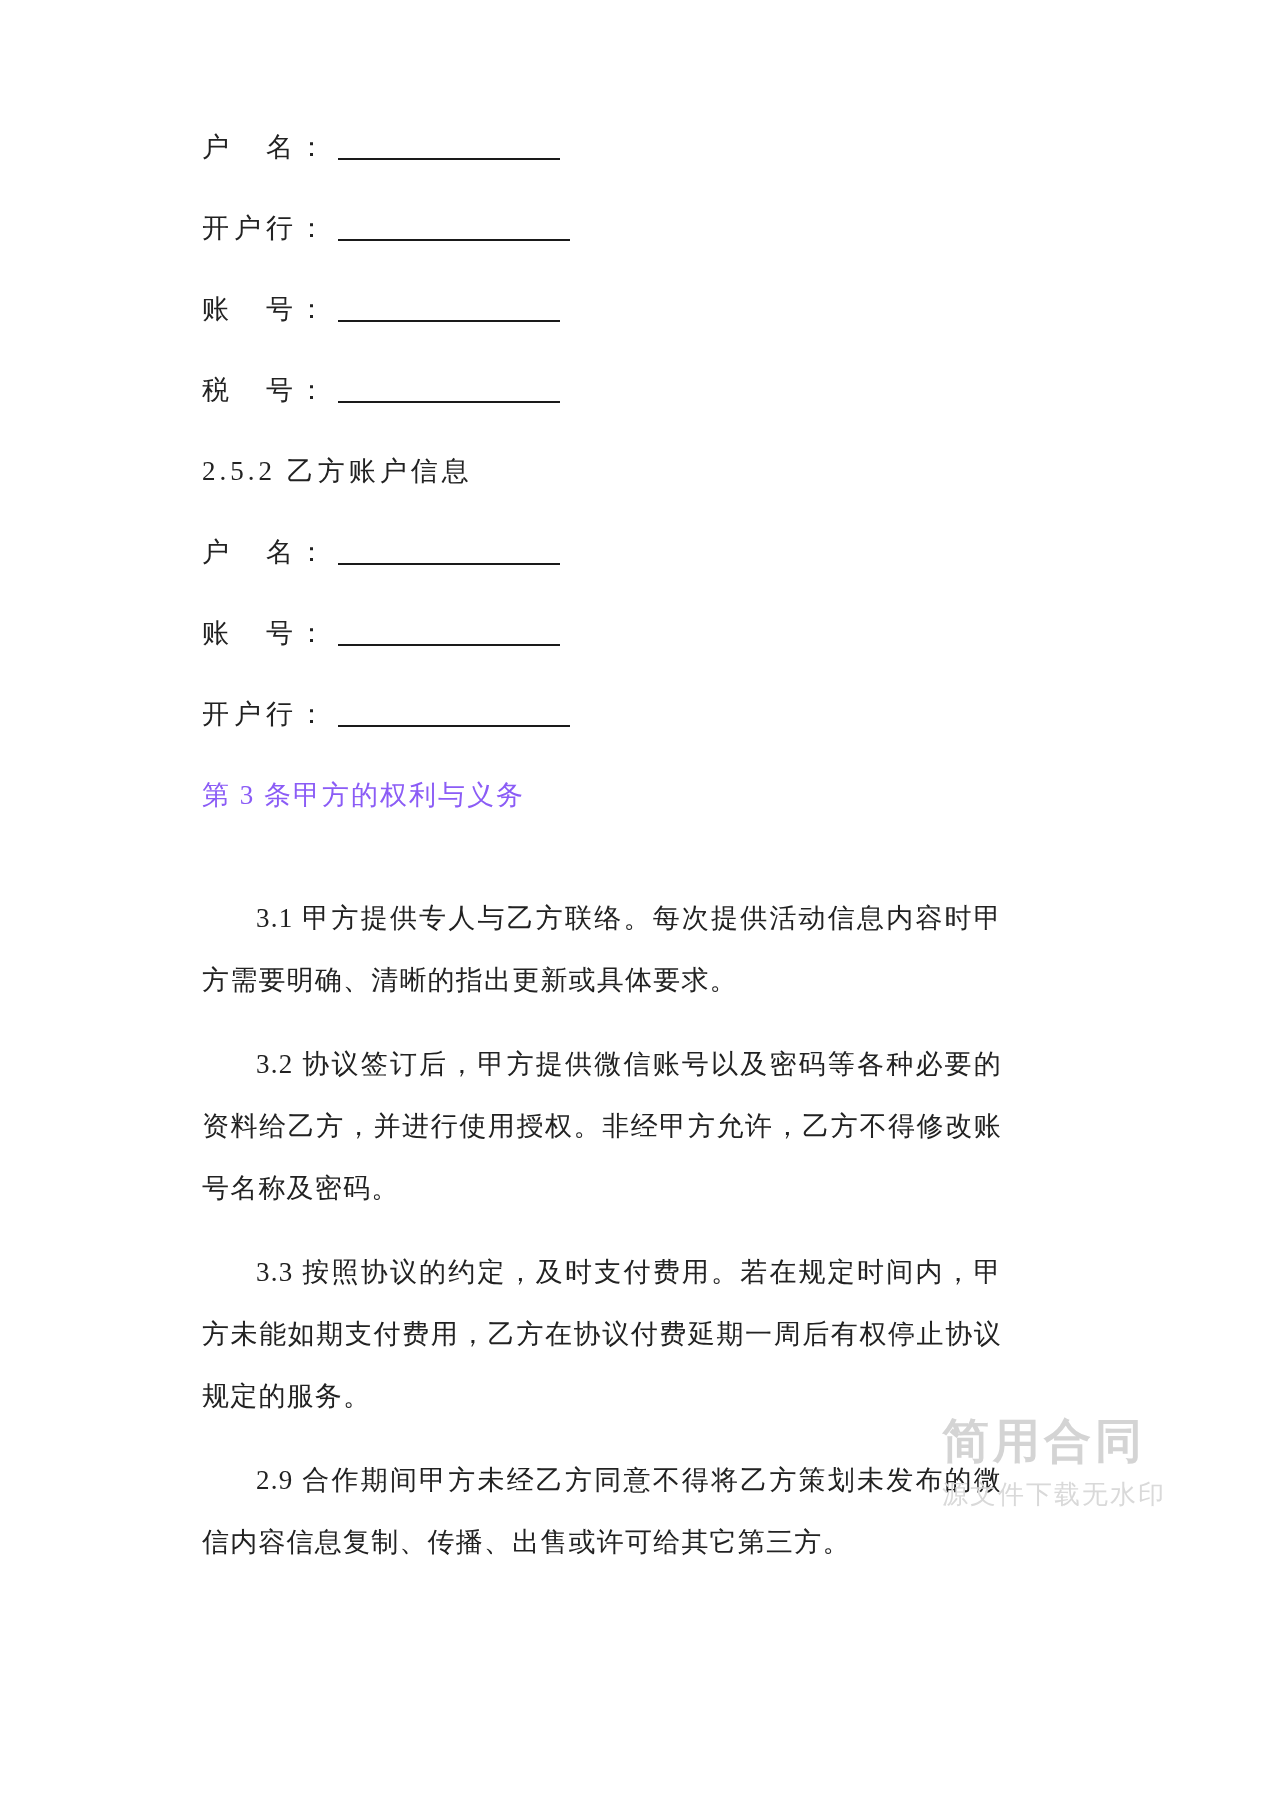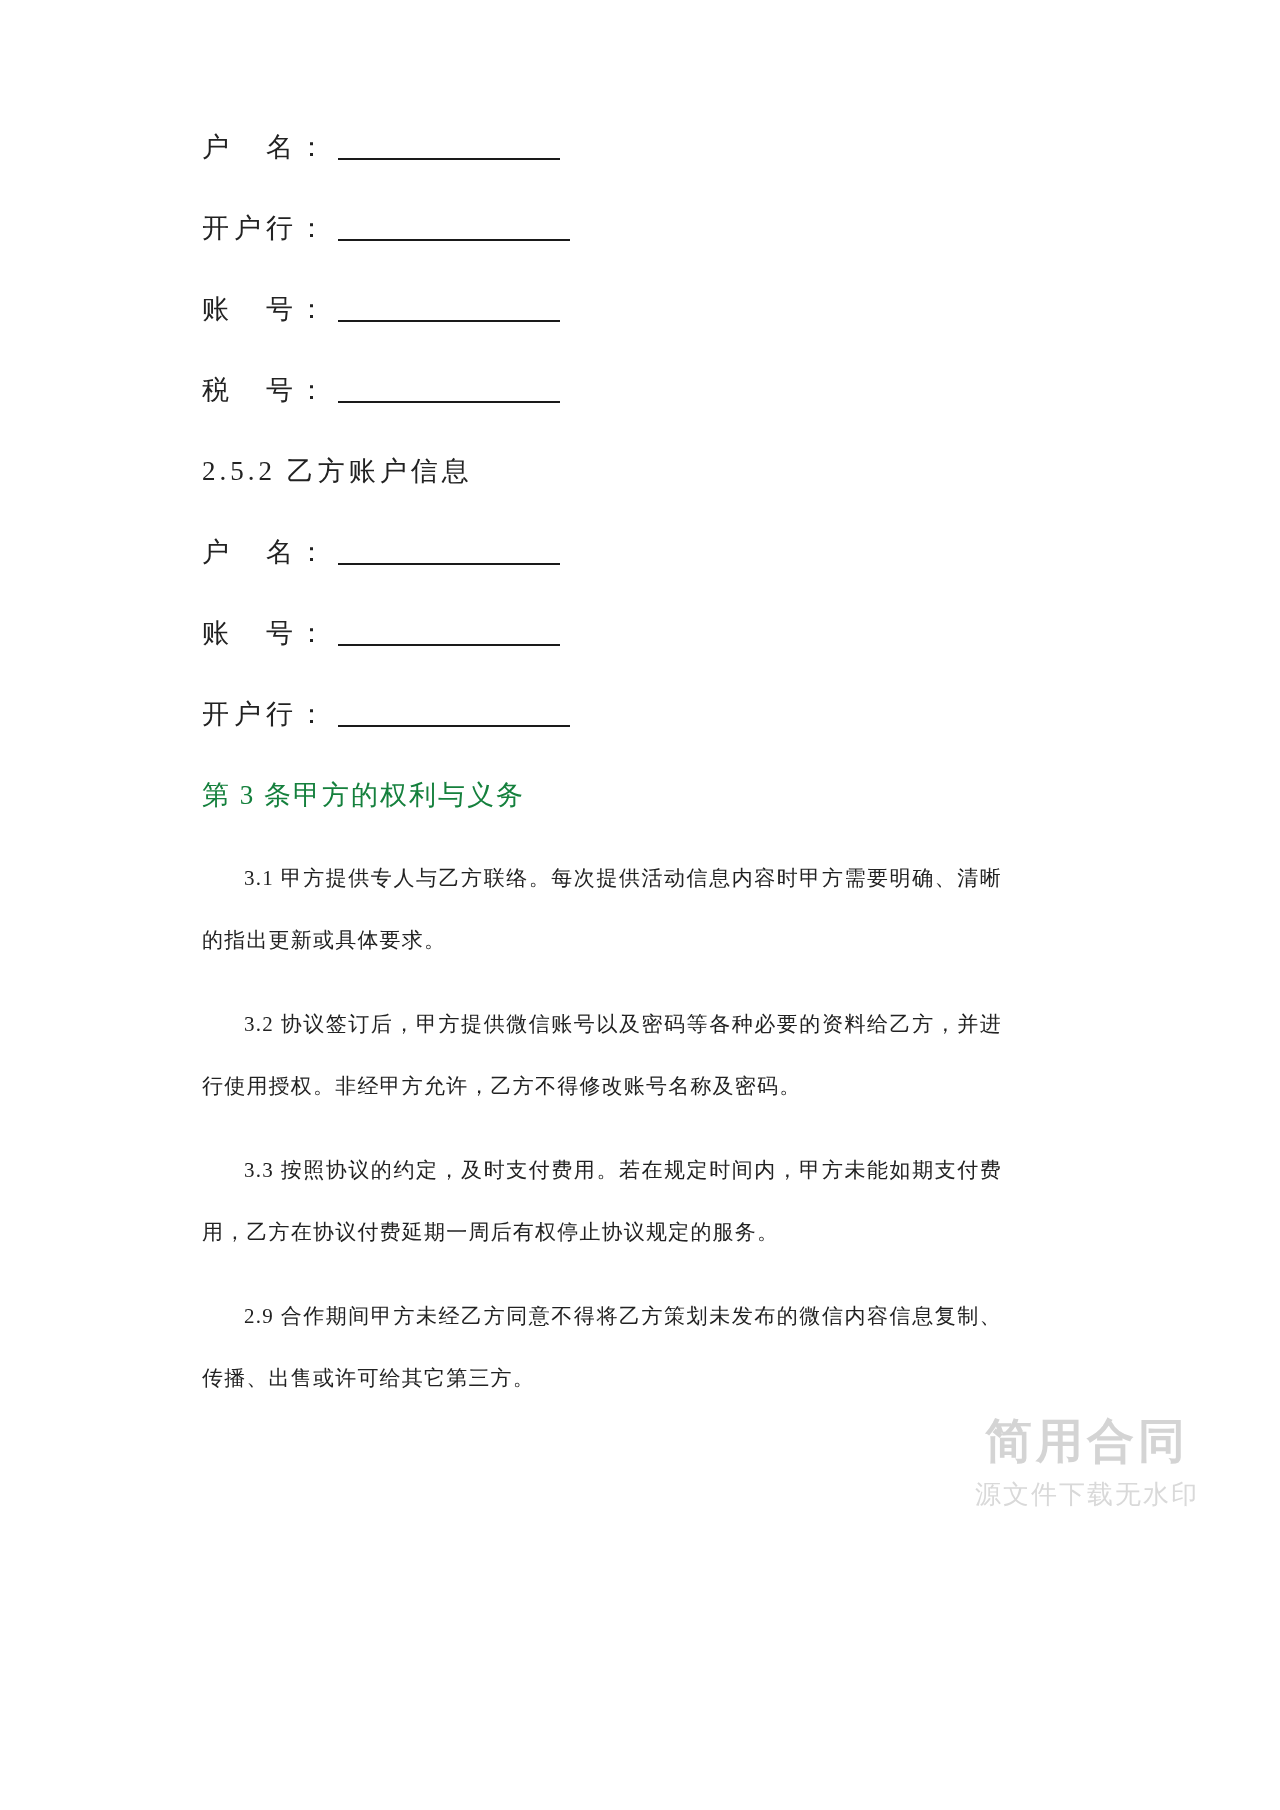--- a/index.html
+++ b/index.html
@@ -55,45 +55,45 @@
     color: #222222;
     line-height: 1.15;
     margin-top: 16px;
   }
 
   
   .clause-heading {
     font-size: 27px;
     letter-spacing: 2px;
     margin-top: 6px;
-    margin-bottom: 36px;
-    color: #15803d;
+    margin-bottom: 76px;
+    color: #8b5cf6;
     line-height: 1.15;
   }
 
   
   .para {
-    font-size: 21px;
+    font-size: 27px;
     line-height: 62px;
     letter-spacing: 1.2px;
     text-align: justify;
     text-justify: inter-ideograph;
     margin: 0 0 22px 0;
     color: #222222;
     text-indent: 2em;
   }
   .para:last-child { margin-bottom: 0; }
 
   
   .watermark {
     position: absolute;
     right: 48px;
     bottom: 300px;
     width: 290px;
-    text-align: center;
+    text-align: left;
     pointer-events: none;
     user-select: none;
   }
   .watermark-main {
     font-family: "DejaVu Sans", "Liberation Sans", sans-serif;
     font-weight: bold;
     font-size: 47px;
     letter-spacing: 4px;
     color: #d4d4d4;
     line-height: 1.1;

